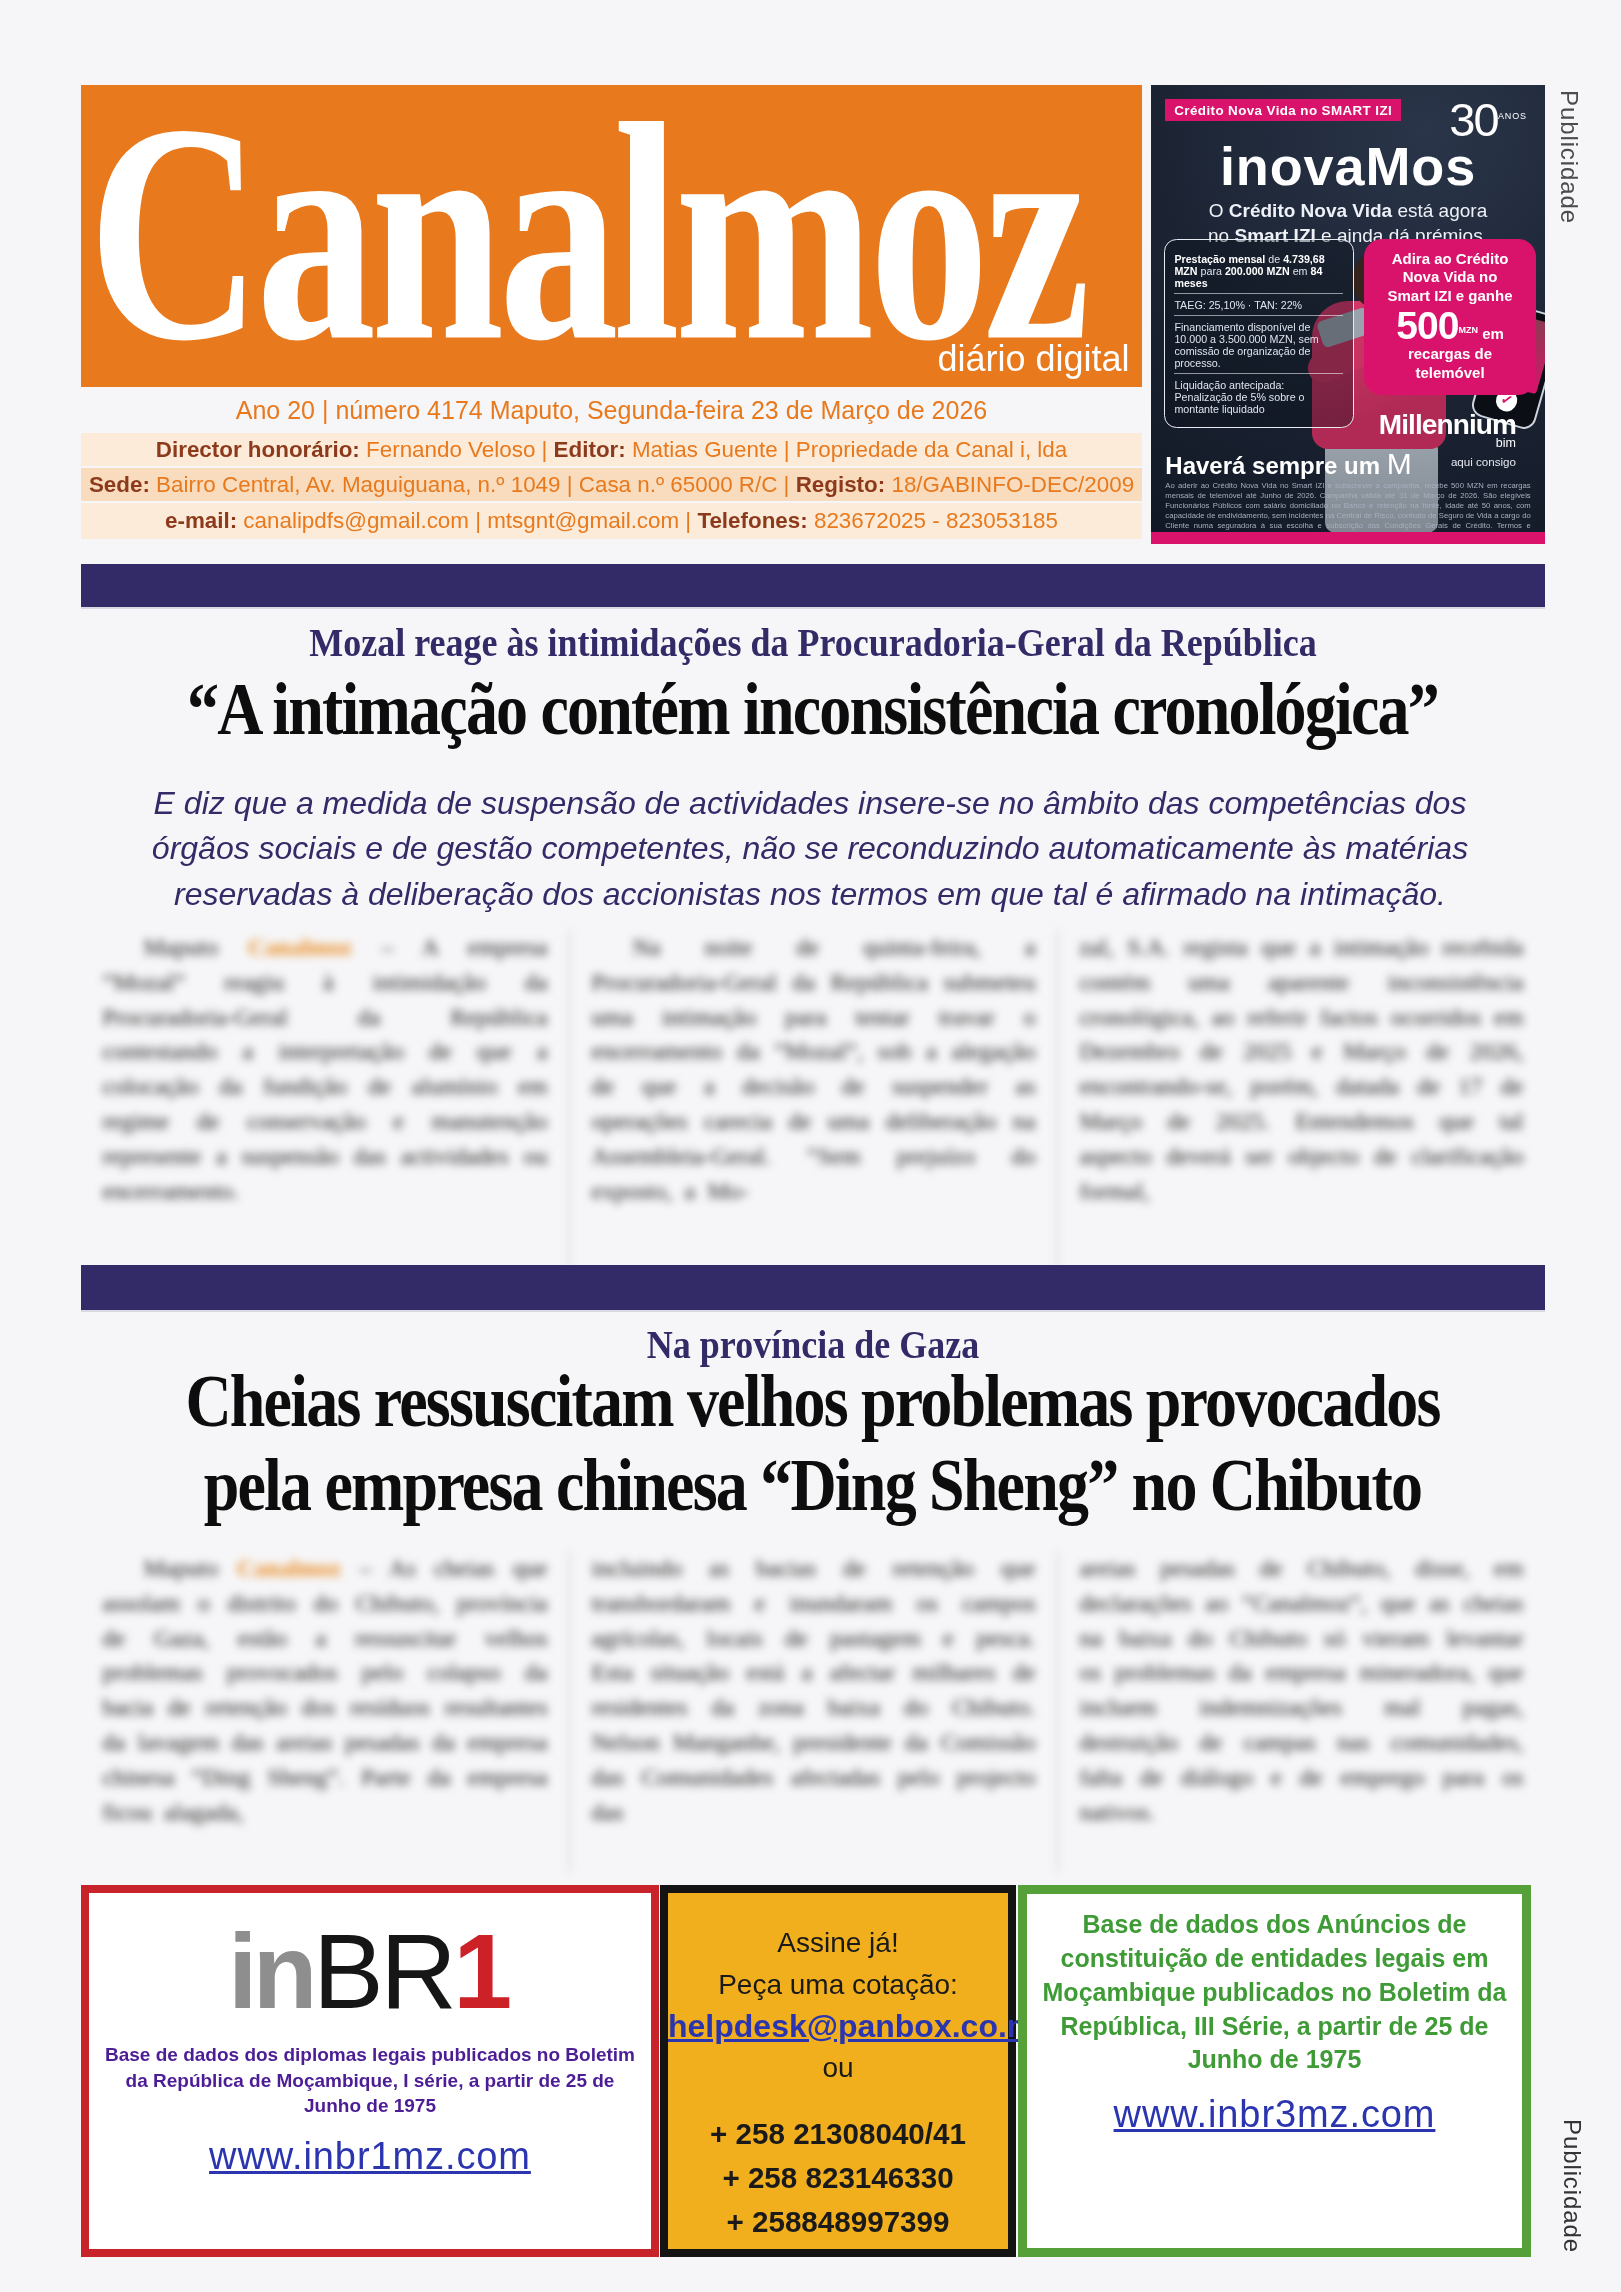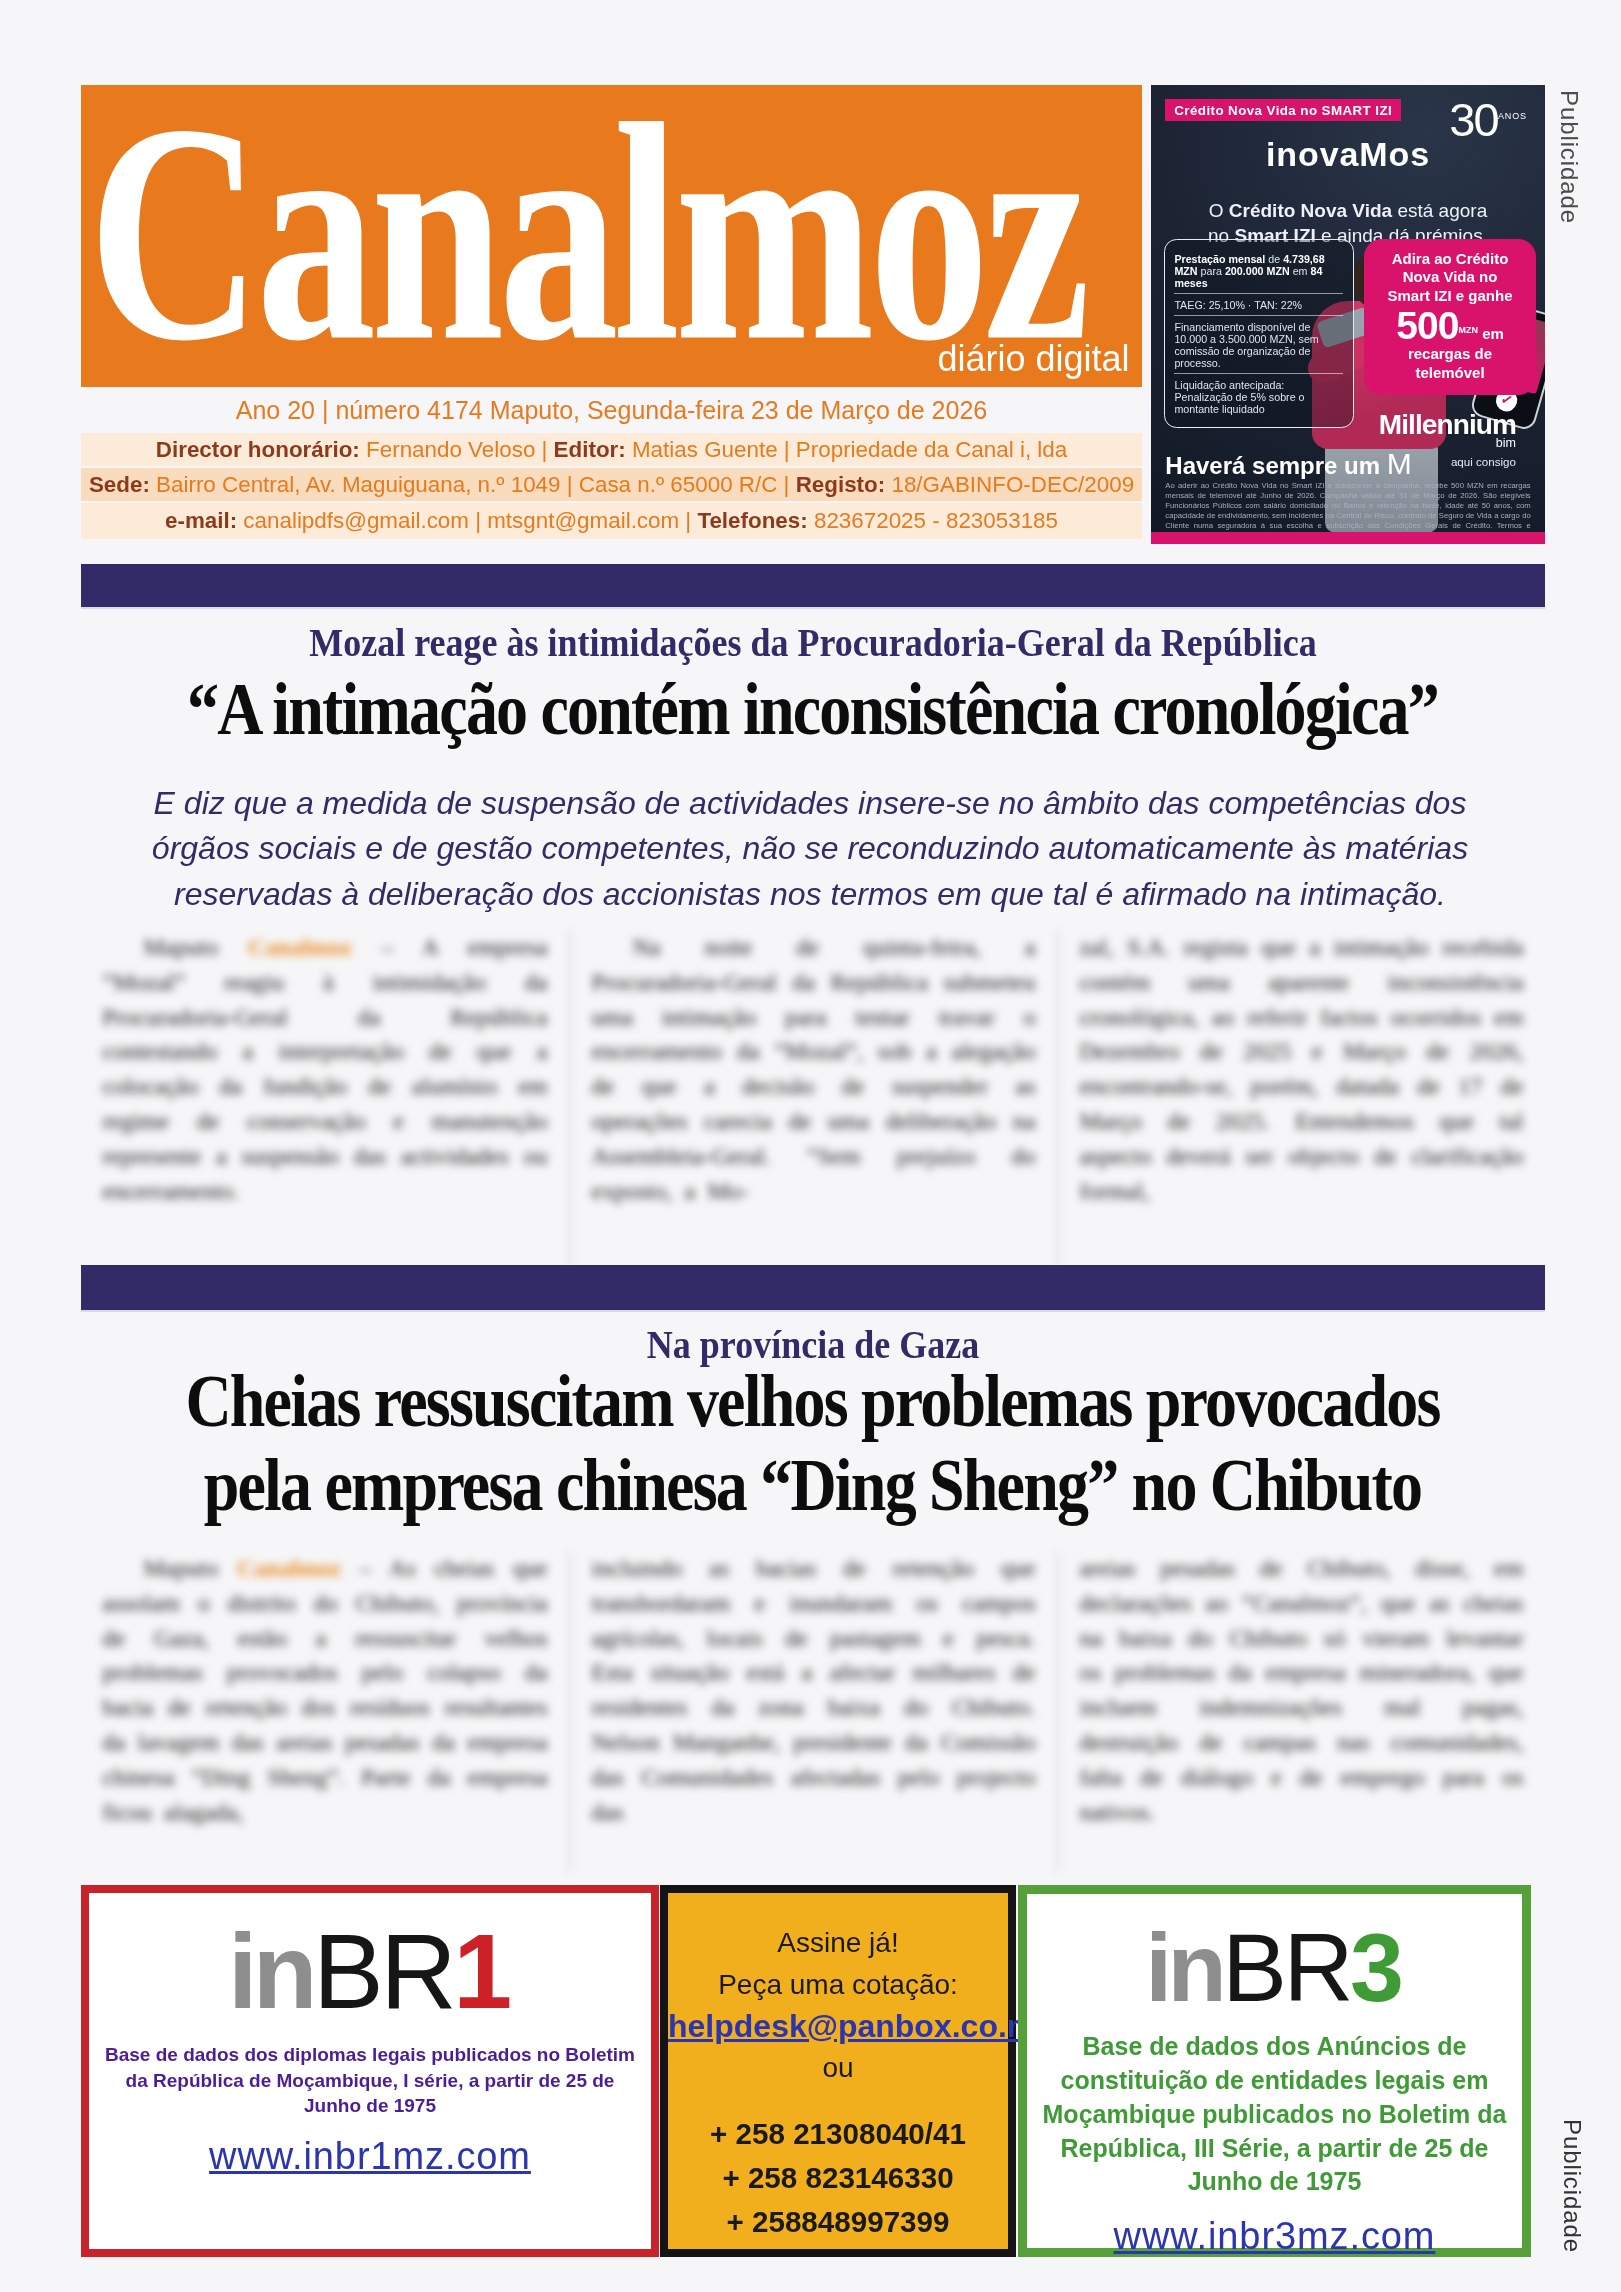--- a/index.html
+++ b/index.html
@@ -16,21 +16,21 @@
   #row-director { top:433px; height:33px; background:#FCEBD8; font-size:22.4px; color:#E8791D; }
   #row-sede     { top:468px; height:33px; background:#F8DCBD; font-size:22.4px; color:#E8791D; }
   #row-email    { top:503px; height:36px; background:#FCEBD8; font-size:22.4px; color:#E8791D; }
   .lbl { font-weight:bold; color:#8D3A1C; }
 
   
   #ad-bim { position:absolute; left:1151px; top:85px; width:394px; height:459px; background:radial-gradient(150% 120% at 70% 10%, #2a3549 0%, #1c2434 45%, #0e1420 100%); overflow:hidden; color:#fff; }
   .ad-badge { position:absolute; left:14.3px; top:14.3px; background:#D9136B; color:#fff; font-size:13.4px; font-weight:bold; padding:3.6px 9px; letter-spacing:0.4px; }
   .ad-30 { position:absolute; right:18px; top:7.2px; font-size:47px; font-weight:300; letter-spacing:-1.8px; }
   .ad-30 sup { font-size:9px; letter-spacing:0.9px; }
-  .ad-brand { position:absolute; left:0; top:50px; width:100%; text-align:center; font-size:34px; font-weight:600; letter-spacing:0.9px; }
+  .ad-brand { position:absolute; left:0; top:50px; width:100%; text-align:center; font-size:54px; font-weight:600; letter-spacing:0.9px; }
   .ad-tag { position:absolute; left:0; width:100%; text-align:center; font-size:19px; color:#eef1f7; }
   #ad-tag1 { top:115px; } #ad-tag2 { top:140px; }
   .ad-tag b { font-weight:bold; }
 
   .ad-man { position:absolute; left:152px; top:166px; width:152px; height:282px; }
   .man-head { position:absolute; left:49px; top:0; width:52px; height:57px; border-radius:50% 50% 46% 46%; background:#33241e; }
   .man-body { position:absolute; left:9px; top:50px; width:134px; height:148px; border-radius:36px 41px 16px 16px; background:linear-gradient(160deg,#d8396b 0%, #b02a55 70%); }
   .man-arm { position:absolute; left:1.8px; top:88px; width:99px; height:30px; border-radius:15px; background:#c93362; transform:rotate(-24deg); }
   .man-phone { position:absolute; left:16px; top:63px; width:52px; height:27px; border-radius:5.4px; background:#9aa2ad; transform:rotate(-18deg); }
   .man-legs { position:absolute; left:21.5px; top:188px; width:113px; height:94px; border-radius:10.7px; background:linear-gradient(180deg,#9aa2ac,#7f8791); }
@@ -201,19 +201,18 @@
   <a class="s-email">helpdesk@panbox.co.mz</a>
   <div class="s-line">ou</div>
   <div class="s-phones">
     <div>+ 258 21308040/41</div>
     <div>+ 258 823146330</div>
     <div>+ 258848997399</div>
   </div>
 </div>
 
 <div id="inbr3">
-  <div class="inbr-logo"><span class="g">in</span><span class="k">BR</span><span class="n3">3</span></div>
   <div class="inbr-text3">Base de dados dos Anúncios de constituição de entidades legais em Moçambique publicados no Boletim da República, III Série, a partir de 25 de Junho de 1975</div>
   <a class="inbr-link">www.inbr3mz.com</a>
 </div>
 
 <div id="pub-bottom" class="pub-vert">Publicidade</div>
 
 
 </body></html>

